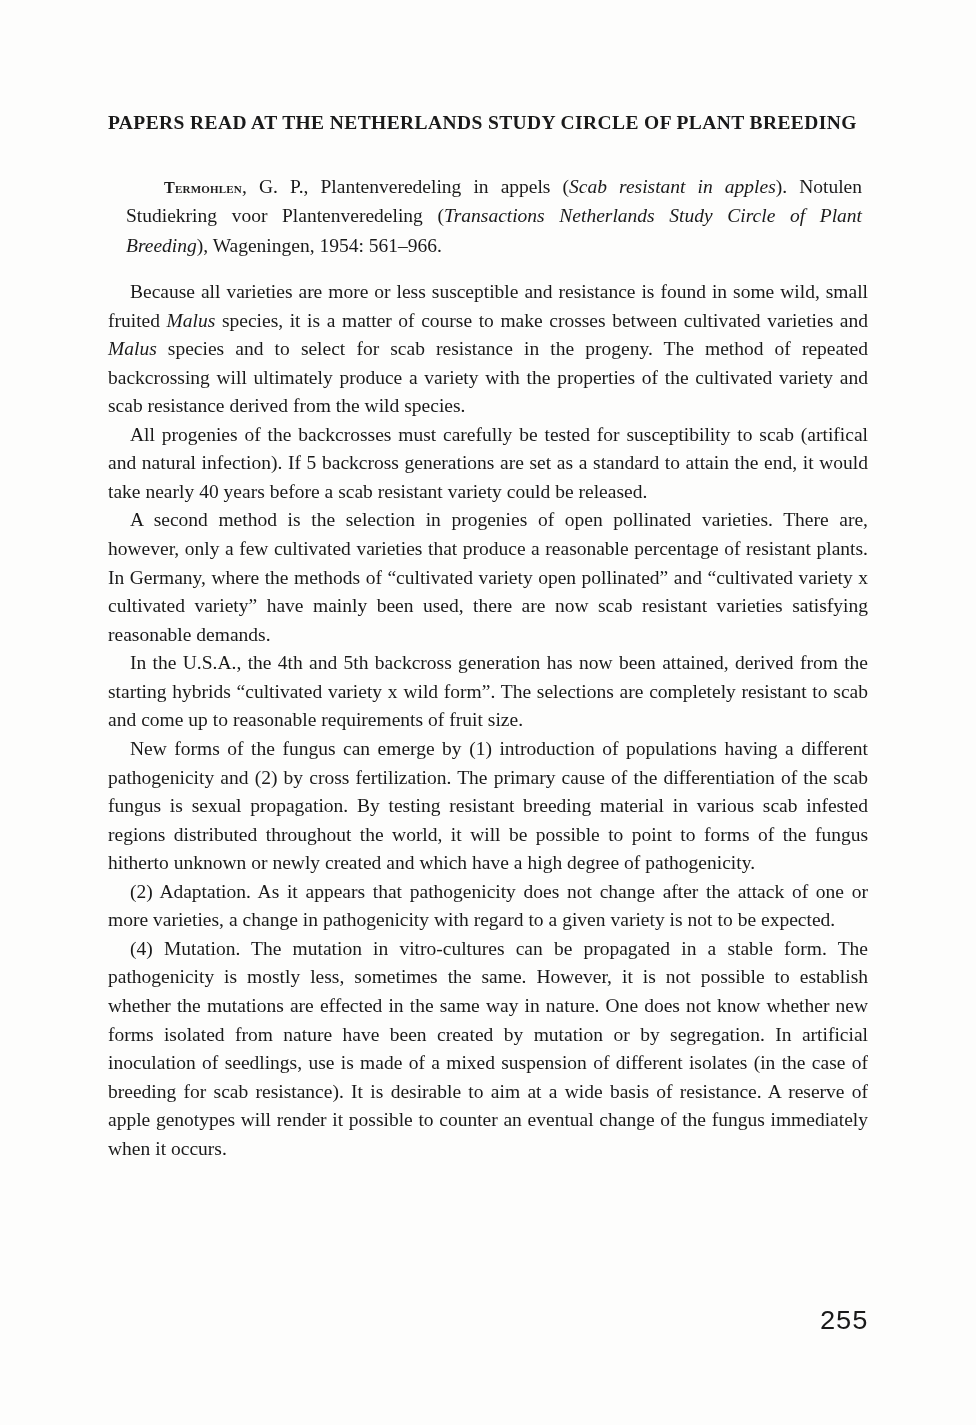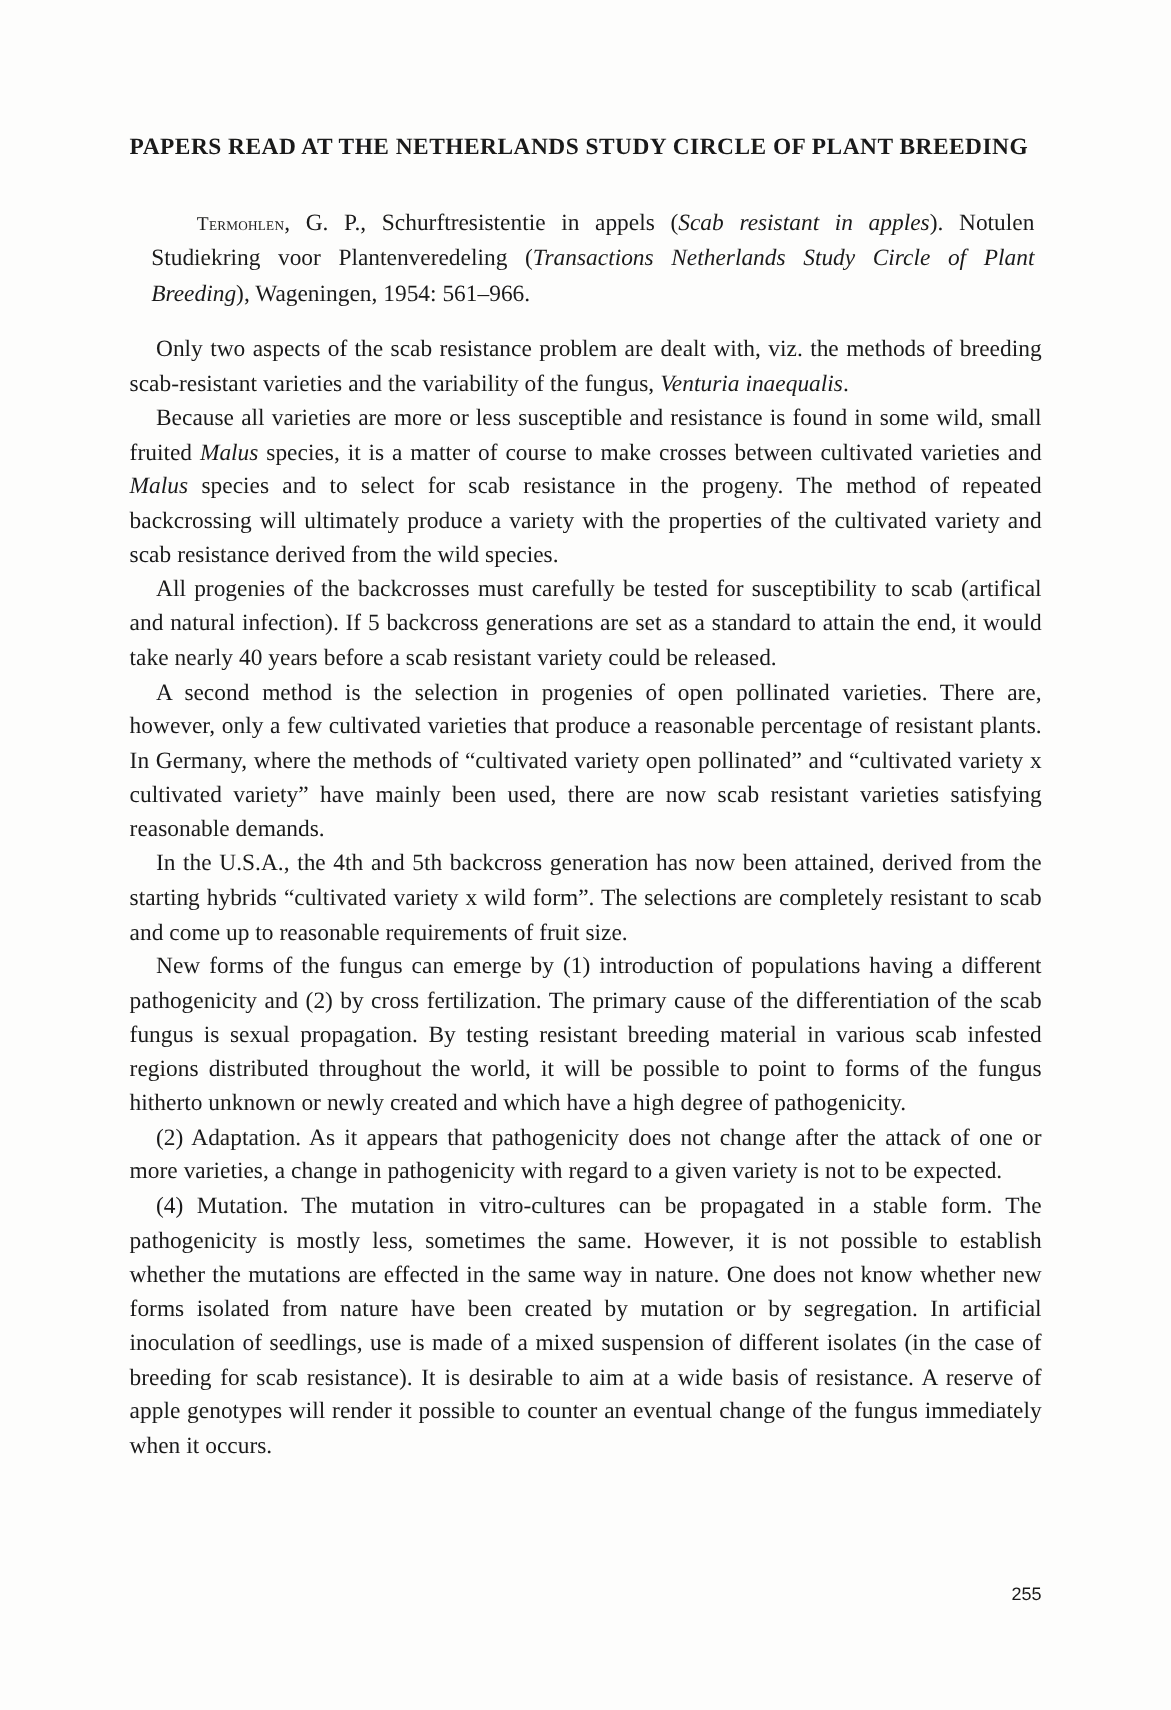--- a/index.html
+++ b/index.html
@@ -44,20 +44,21 @@
     text-indent: 38px;
     margin: 0 0 18px 0;
     padding: 0 6px 0 18px;
   }
   .ref-block.second {
     margin-top: 30px;
     padding-left: 18px;
   }
   .smallcaps {
     font-variant: small-caps;
+    font-weight: bold;
   }
   .sc {
     font-size: 16.2px;
     letter-spacing: 0.2px;
   }
   em, .it {
     font-style: italic;
   }
   p.body-par {
     font-size: 19.5px;
@@ -65,38 +66,37 @@
     text-align: justify;
     text-indent: 22px;
     margin: 0;
     padding: 0;
     word-spacing: 0.1px;
   }
   .page-number {
     position: absolute;
     right: 108px;
     bottom: 88px;
-    font-size: 15px;
-    font-family: Liberation Sans, sans-serif;
+    font-size: 27px;
+    font-family: Liberation Mono, monospace;
   }
 </style>
 </head>
 <body>
 
 <div class="page">
   <div class="content">
 
     <h1 class="page-heading">PAPERS READ AT THE NETHERLANDS STUDY CIRCLE OF PLANT BREEDING</h1>
 
     <div class="ref-block">
-      <span class="sc smallcaps">Termohlen</span><span>, G. P., Schurftresistentie in appels (</span><span class="it">Scab resistant in apples</span><span>). Notulen Studiekring voor Plantenveredeling (</span><span class="it">Transactions Netherlands Study Circle of Plant Breeding</span><span>), Wageningen, 1954: 561–966.</span>
+      <span class="sc smallcaps">Termohlen</span><span>, G. P., Plantenveredeling in appels (</span><span class="it">Scab resistant in apples</span><span>). Notulen Studiekring voor Plantenveredeling (</span><span class="it">Transactions Netherlands Study Circle of Plant Breeding</span><span>), Wageningen, 1954: 561–966.</span>
     </div>
 
     <div id="paragraph-host">
-        <p class="body-par"><span>Only two aspects of the scab resistance problem are dealt with, viz. the methods of breeding scab-resistant varieties and the variability of the fungus, </span><span class="it">Venturia inaequalis</span><span>.</span></p>
         <p class="body-par"><span>Because all varieties are more or less susceptible and resistance is found in some wild, small fruited </span><span class="it">Malus</span><span> species, it is a matter of course to make crosses between cultivated varieties and </span><span class="it">Malus</span><span> species and to select for scab resistance in the progeny. The method of repeated backcrossing will ultimately produce a variety with the properties of the cultivated variety and scab resistance derived from the wild species.</span></p>
         <p class="body-par"><span>All progenies of the backcrosses must carefully be tested for susceptibility to scab (artifical and natural infection). If 5 backcross generations are set as a standard to attain the end, it would take nearly 40 years before a scab resistant variety could be released.</span></p>
         <p class="body-par"><span>A second method is the selection in progenies of open pollinated varieties. There are, however, only a few cultivated varieties that produce a reasonable percentage of resistant plants. In Germany, where the methods of “cultivated variety open pollinated” and “cultivated variety x cultivated variety” have mainly been used, there are now scab resistant varieties satisfying reasonable demands.</span></p>
         <p class="body-par"><span>In the U.S.A., the 4th and 5th backcross generation has now been attained, derived from the starting hybrids “cultivated variety x wild form”. The selections are completely resistant to scab and come up to reasonable requirements of fruit size.</span></p>
         <p class="body-par"><span>New forms of the fungus can emerge by (1) introduction of populations having a different pathogenicity and (2) by cross fertilization. The primary cause of the differentiation of the scab fungus is sexual propagation. By testing resistant breeding material in various scab infested regions distributed throughout the world, it will be possible to point to forms of the fungus hitherto unknown or newly created and which have a high degree of pathogenicity.</span></p>
         <p class="body-par"><span>(2) Adaptation. As it appears that pathogenicity does not change after the attack of one or more varieties, a change in pathogenicity with regard to a given variety is not to be expected.</span></p>
         <p class="body-par"><span>(4) Mutation. The mutation in vitro-cultures can be propagated in a stable form. The pathogenicity is mostly less, sometimes the same. However, it is not possible to establish whether the mutations are effected in the same way in nature. One does not know whether new forms isolated from nature have been created by mutation or by segregation. In artificial inoculation of seedlings, use is made of a mixed suspension of different isolates (in the case of breeding for scab resistance). It is desirable to aim at a wide basis of resistance. A reserve of apple genotypes will render it possible to counter an eventual change of the fungus immediately when it occurs.</span></p>
       </div>
 
 

